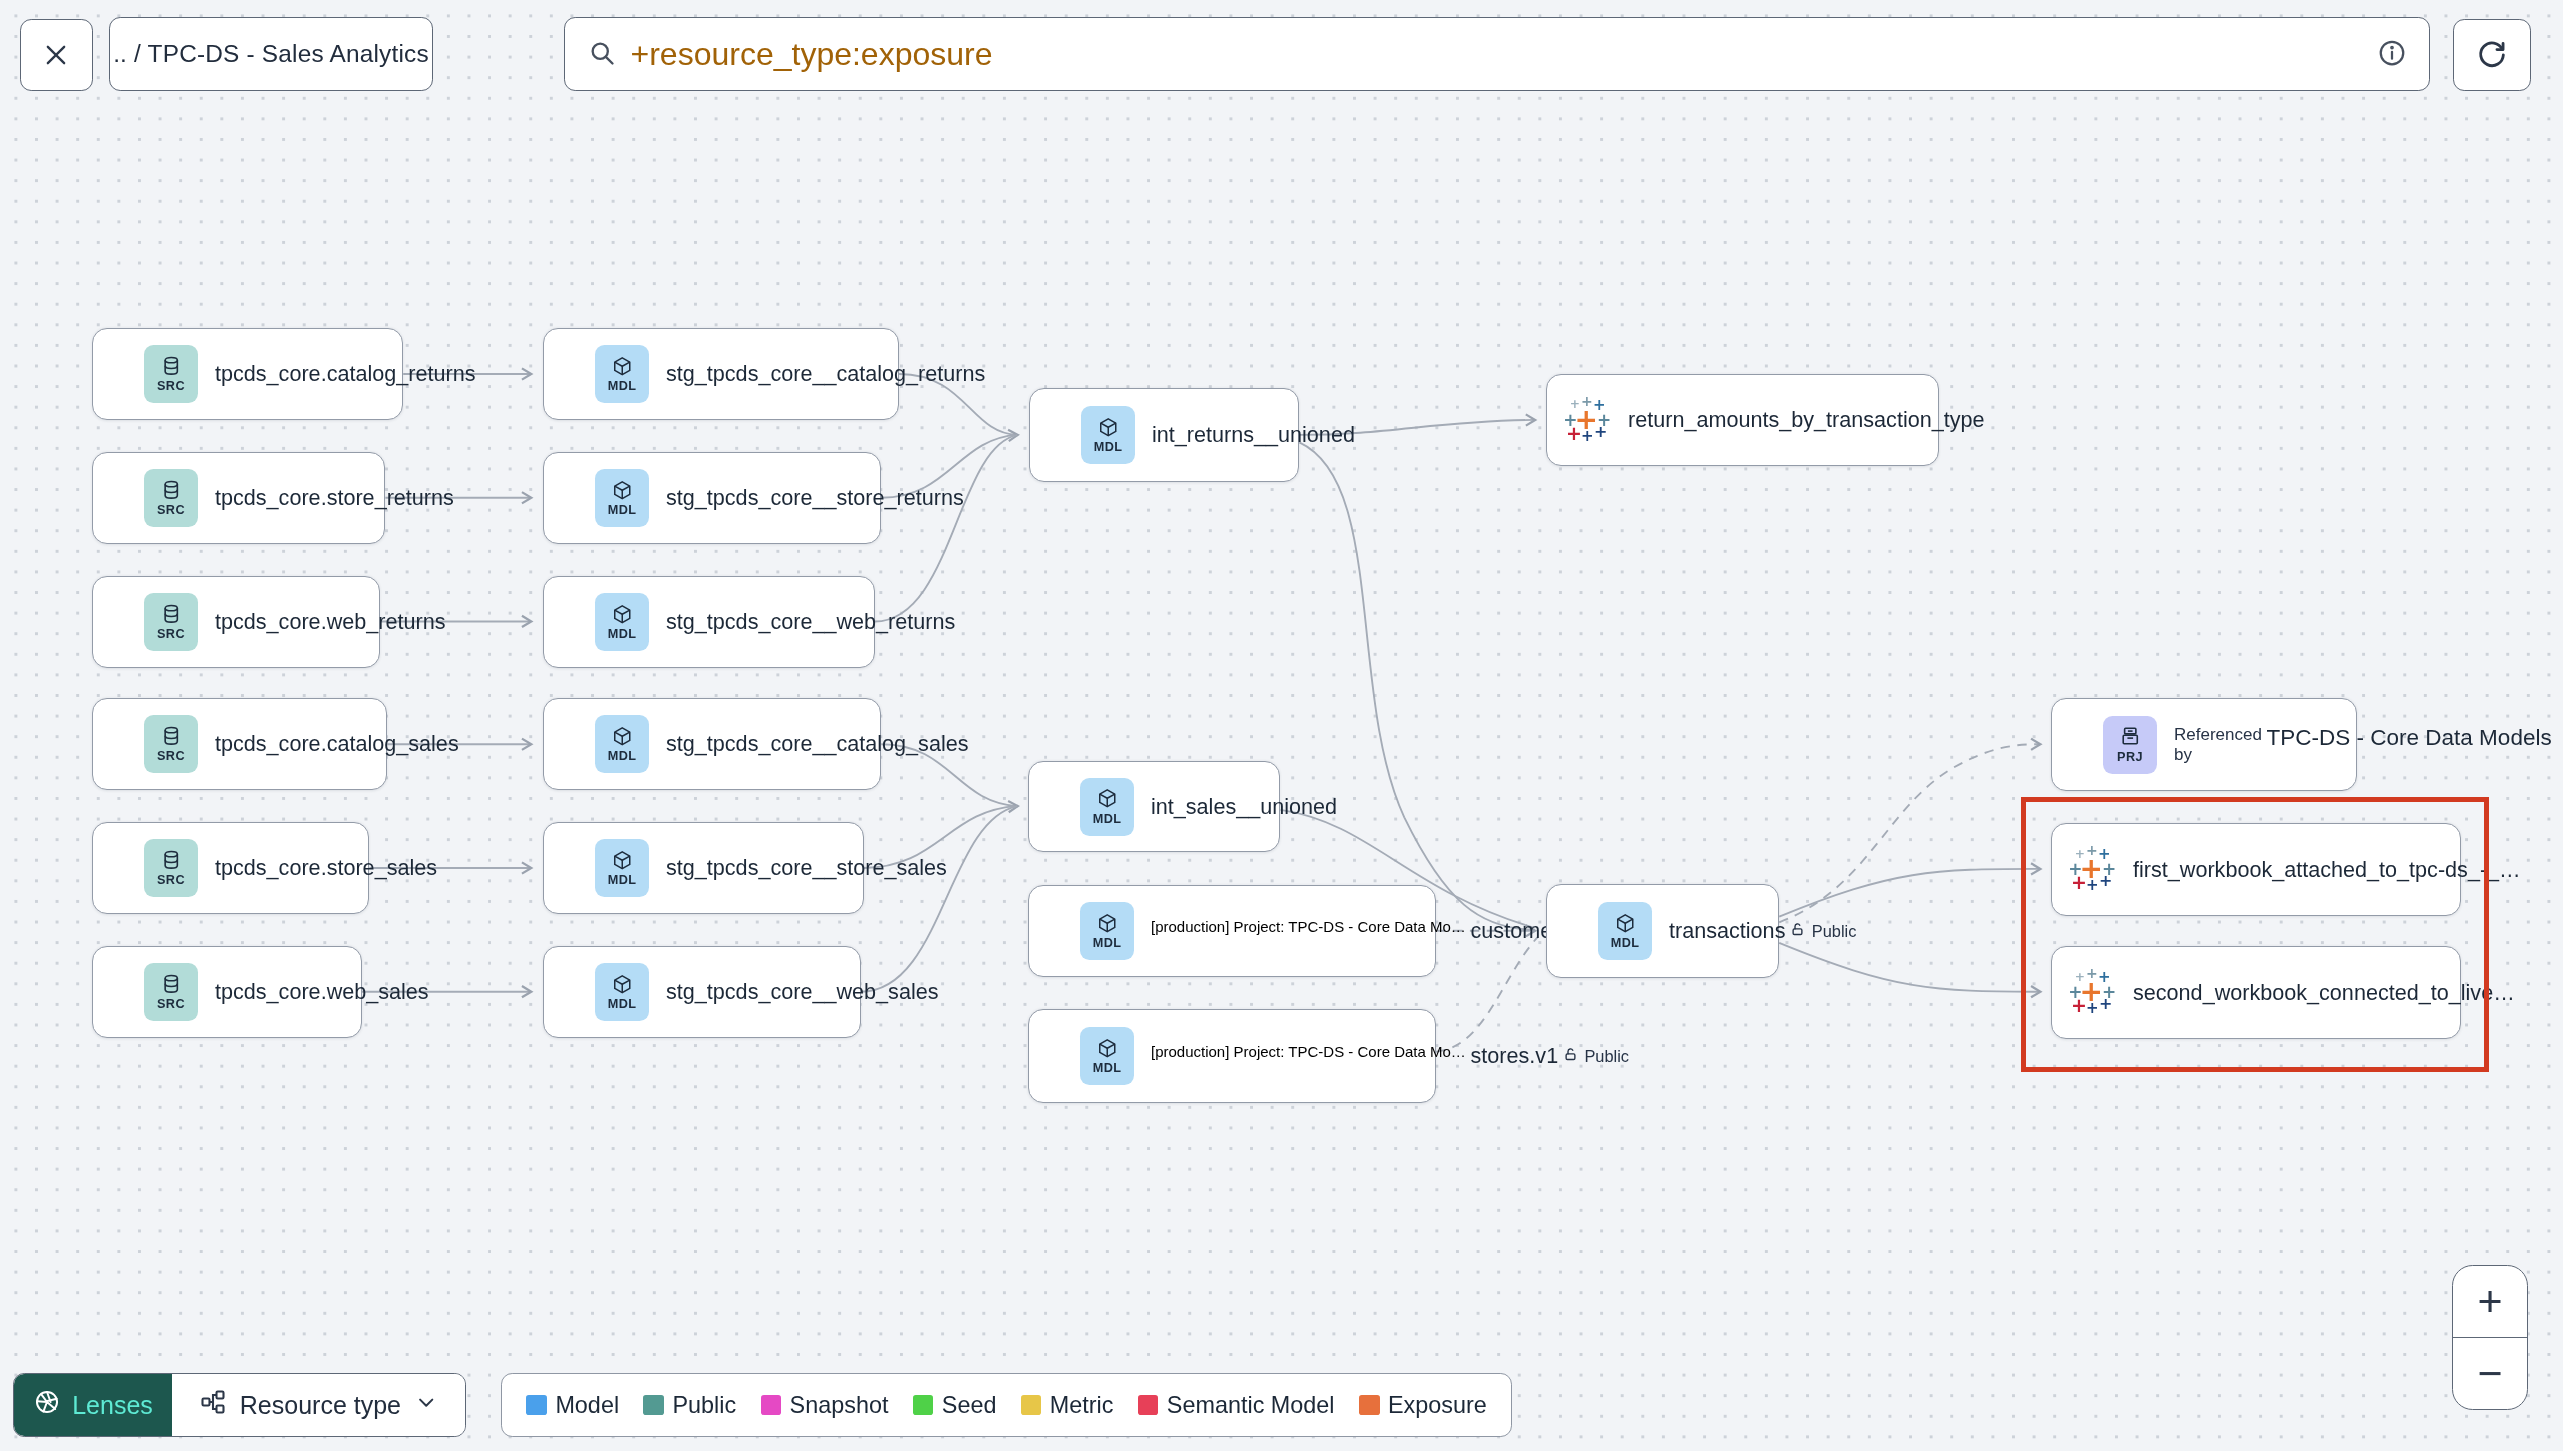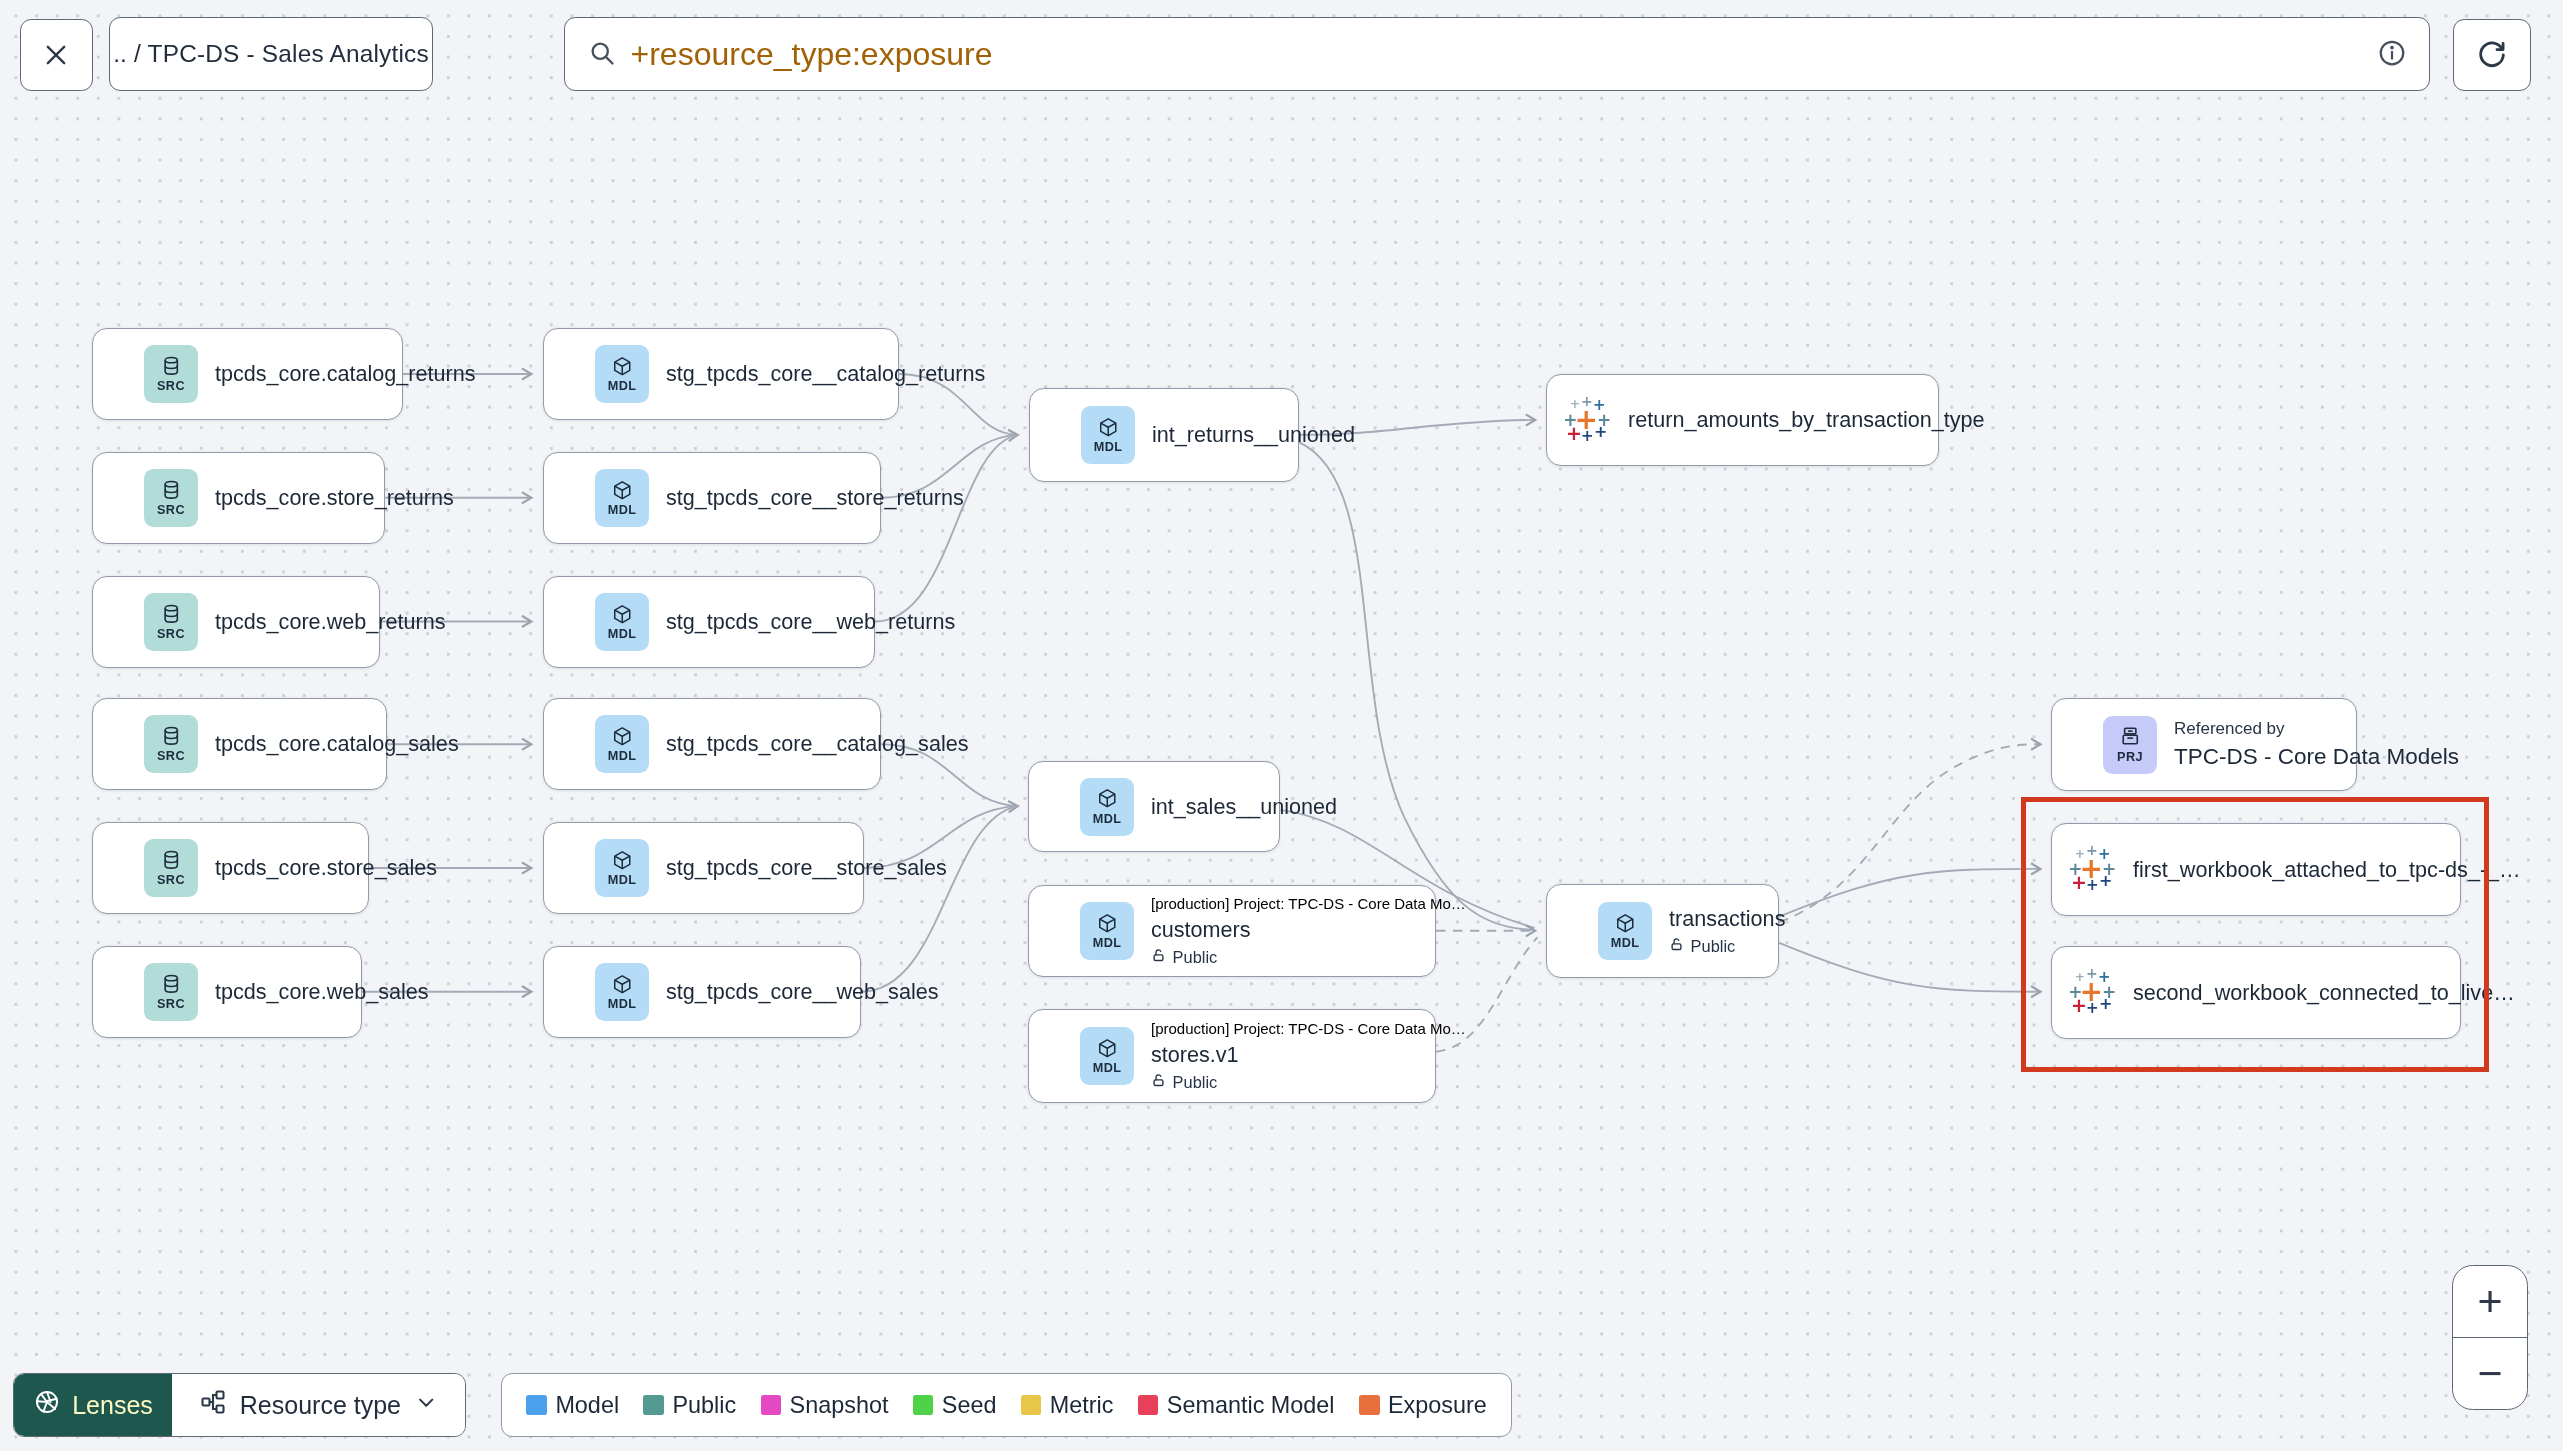--- a/index.html
+++ b/index.html
@@ -25,21 +25,21 @@
         display:flex;align-items:center;gap:17px;padding:0 19px;box-sizing:border-box;
         box-shadow:0 0.9px 2.8px rgba(30,40,60,.10);z-index:2;}
   .node .label{font-size:21.6px;white-space:nowrap;color:#1c2837;}
   .chip{min-width:54px;width:54px;height:58px;border-radius:9.4px;display:flex;flex-direction:column;
         align-items:center;justify-content:center;gap:1.9px;color:#1d2c3d;margin-left:32px;}
   .chip .chip-label{font-size:12.7px;font-weight:bold;letter-spacing:0.4px;}
   .chip svg{display:block;}
   .chip-src{background:#b2dcd8;}
   .chip-mdl{background:#b4dcf6;}
   .chip-prj{background:#c6caf8;}
-  .node-col{display:flex;flex-direction:column;gap:4.7px;justify-content:center;}
+  .node-col{display:flex;flex-direction:row;gap:4.7px;justify-content:center;}
   .ctx{font-size:15px;color:#000000;white-space:nowrap;}
   .access{display:flex;align-items:center;gap:6.6px;font-size:16.4px;color:#273346;}
   .ref-label{font-size:17px;color:#273346;}
   .ref-name{font-size:22.5px;color:#1c2837;white-space:nowrap;}
 
   
   .tab-icon{position:relative;width:45px;height:45px;flex:0 0 45px;}
   .tab-icon span{position:absolute;font-weight:bold;line-height:1;font-family:"DejaVu Sans", sans-serif;}
 
   
@@ -47,21 +47,21 @@
              border:5.6px solid #d23a20;box-sizing:border-box;z-index:3;}
 
   
   #edges{position:absolute;left:0;top:0;z-index:1;pointer-events:none;}
   .edge{fill:none;stroke:#a4abb6;stroke-width:2;}
   .edge.dashed{stroke-dasharray:10 8;}
 
   
   #footer-group{position:absolute;left:13px;top:1373px;height:64px;display:flex;
                 border:1.9px solid #5d6776;border-radius:11.2px;overflow:hidden;background:#fff;box-sizing:border-box;}
-  #lenses-btn{background:#1d574e;color:#fef9c3;display:flex;align-items:center;gap:11.2px;
+  #lenses-btn{background:#1d574e;color:#5eead4;display:flex;align-items:center;gap:11.2px;
               padding:0 19px;font-size:25px;border-top-left-radius:9.4px;border-bottom-left-radius:9.4px;}
   #resource-btn{display:flex;align-items:center;gap:13px;padding:0 27px;font-size:25px;color:#222d3d;background:#fff;}
   #legend{position:absolute;left:469px;top:1373px;height:64px;background:#fff;border:1.9px solid #8f97a4;
           border-radius:11.2px;display:flex;align-items:center;gap:24.4px;padding:0 24.4px;box-sizing:border-box;margin-left:32px;}
   .leg-item{display:flex;align-items:center;gap:8.4px;font-size:23.4px;color:#1c2837;}
   .leg-sq{width:20.6px;height:20.6px;border-radius:2.8px;}
 
   
   #zoomctl{position:absolute;left:2452px;top:1265px;width:76px;height:145px;background:#fff;
            border:1.9px solid #5d6776;border-radius:20.6px;display:flex;flex-direction:column;

